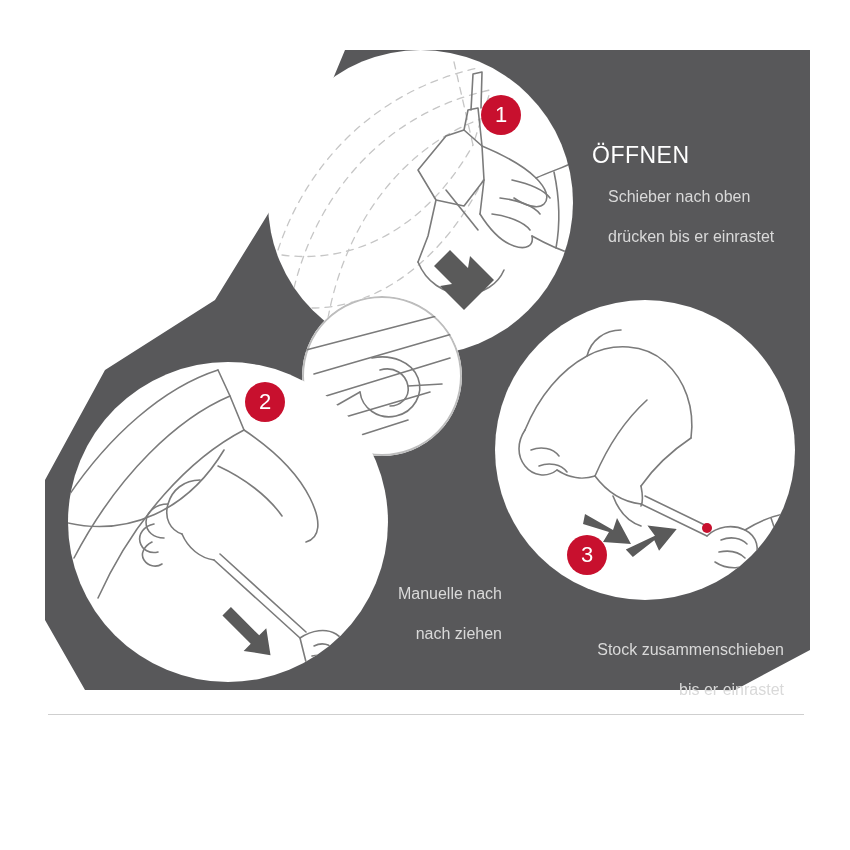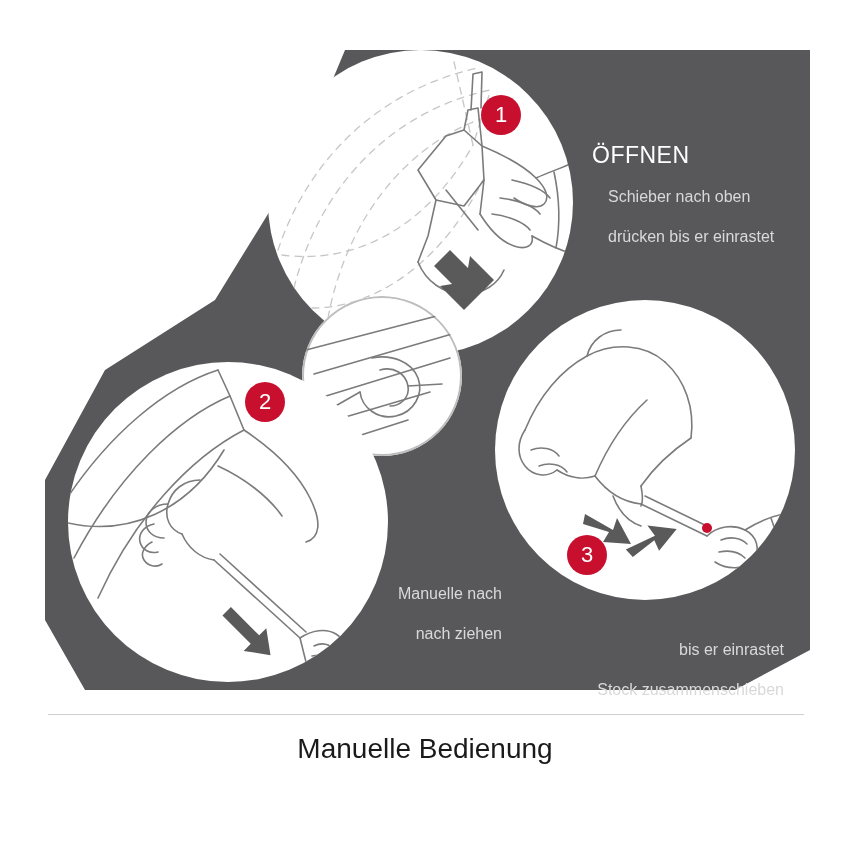--- a/index.html
+++ b/index.html
@@ -263,20 +263,19 @@
     <p class="sub">Schieber nach oben</p>
     <p class="sub">drücken bis er einrastet</p>
   </div>
 
   <div class="txt-block txt-schliessen">
     <p class="sub">Manuelle nach</p>
     <p class="sub">nach ziehen</p>
   </div>
 
   <div class="txt-block txt-stock">
+    <p class="sub">Stock zusammenschieben</p>
     <p class="sub">bis er einrastet</p>
-    <p class="sub">Stock zusammenschieben</p>
   </div>
 
   <div class="divider"></div>
-  <div class="caption">Manuelle Bedienung</div>
 
 </div>
 
 </body></html>

